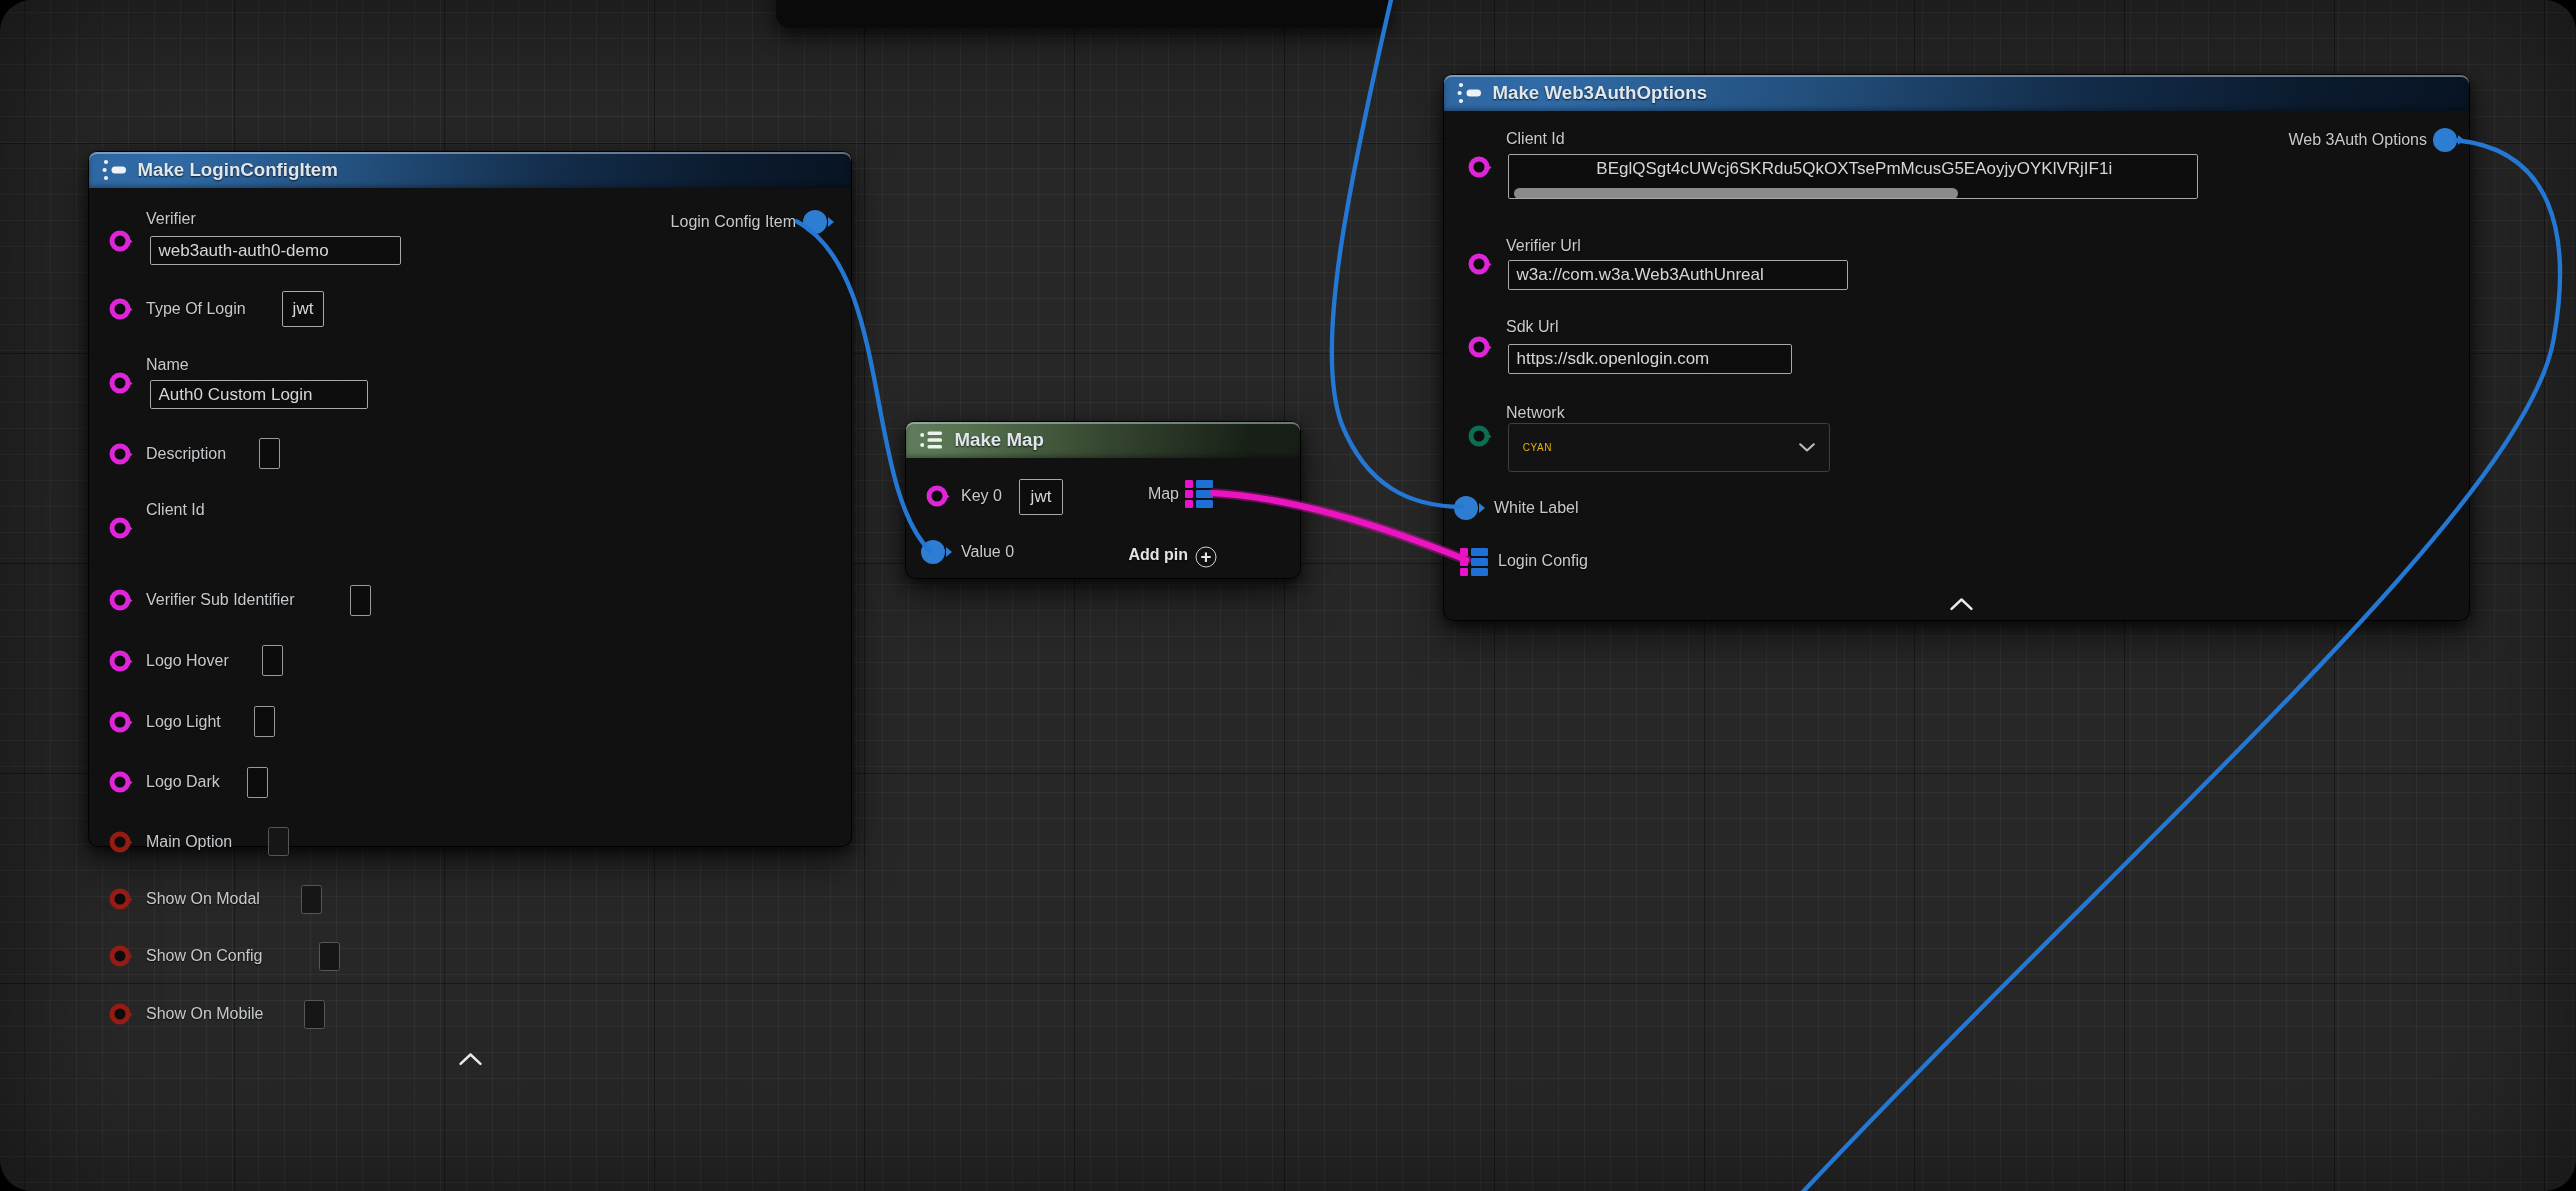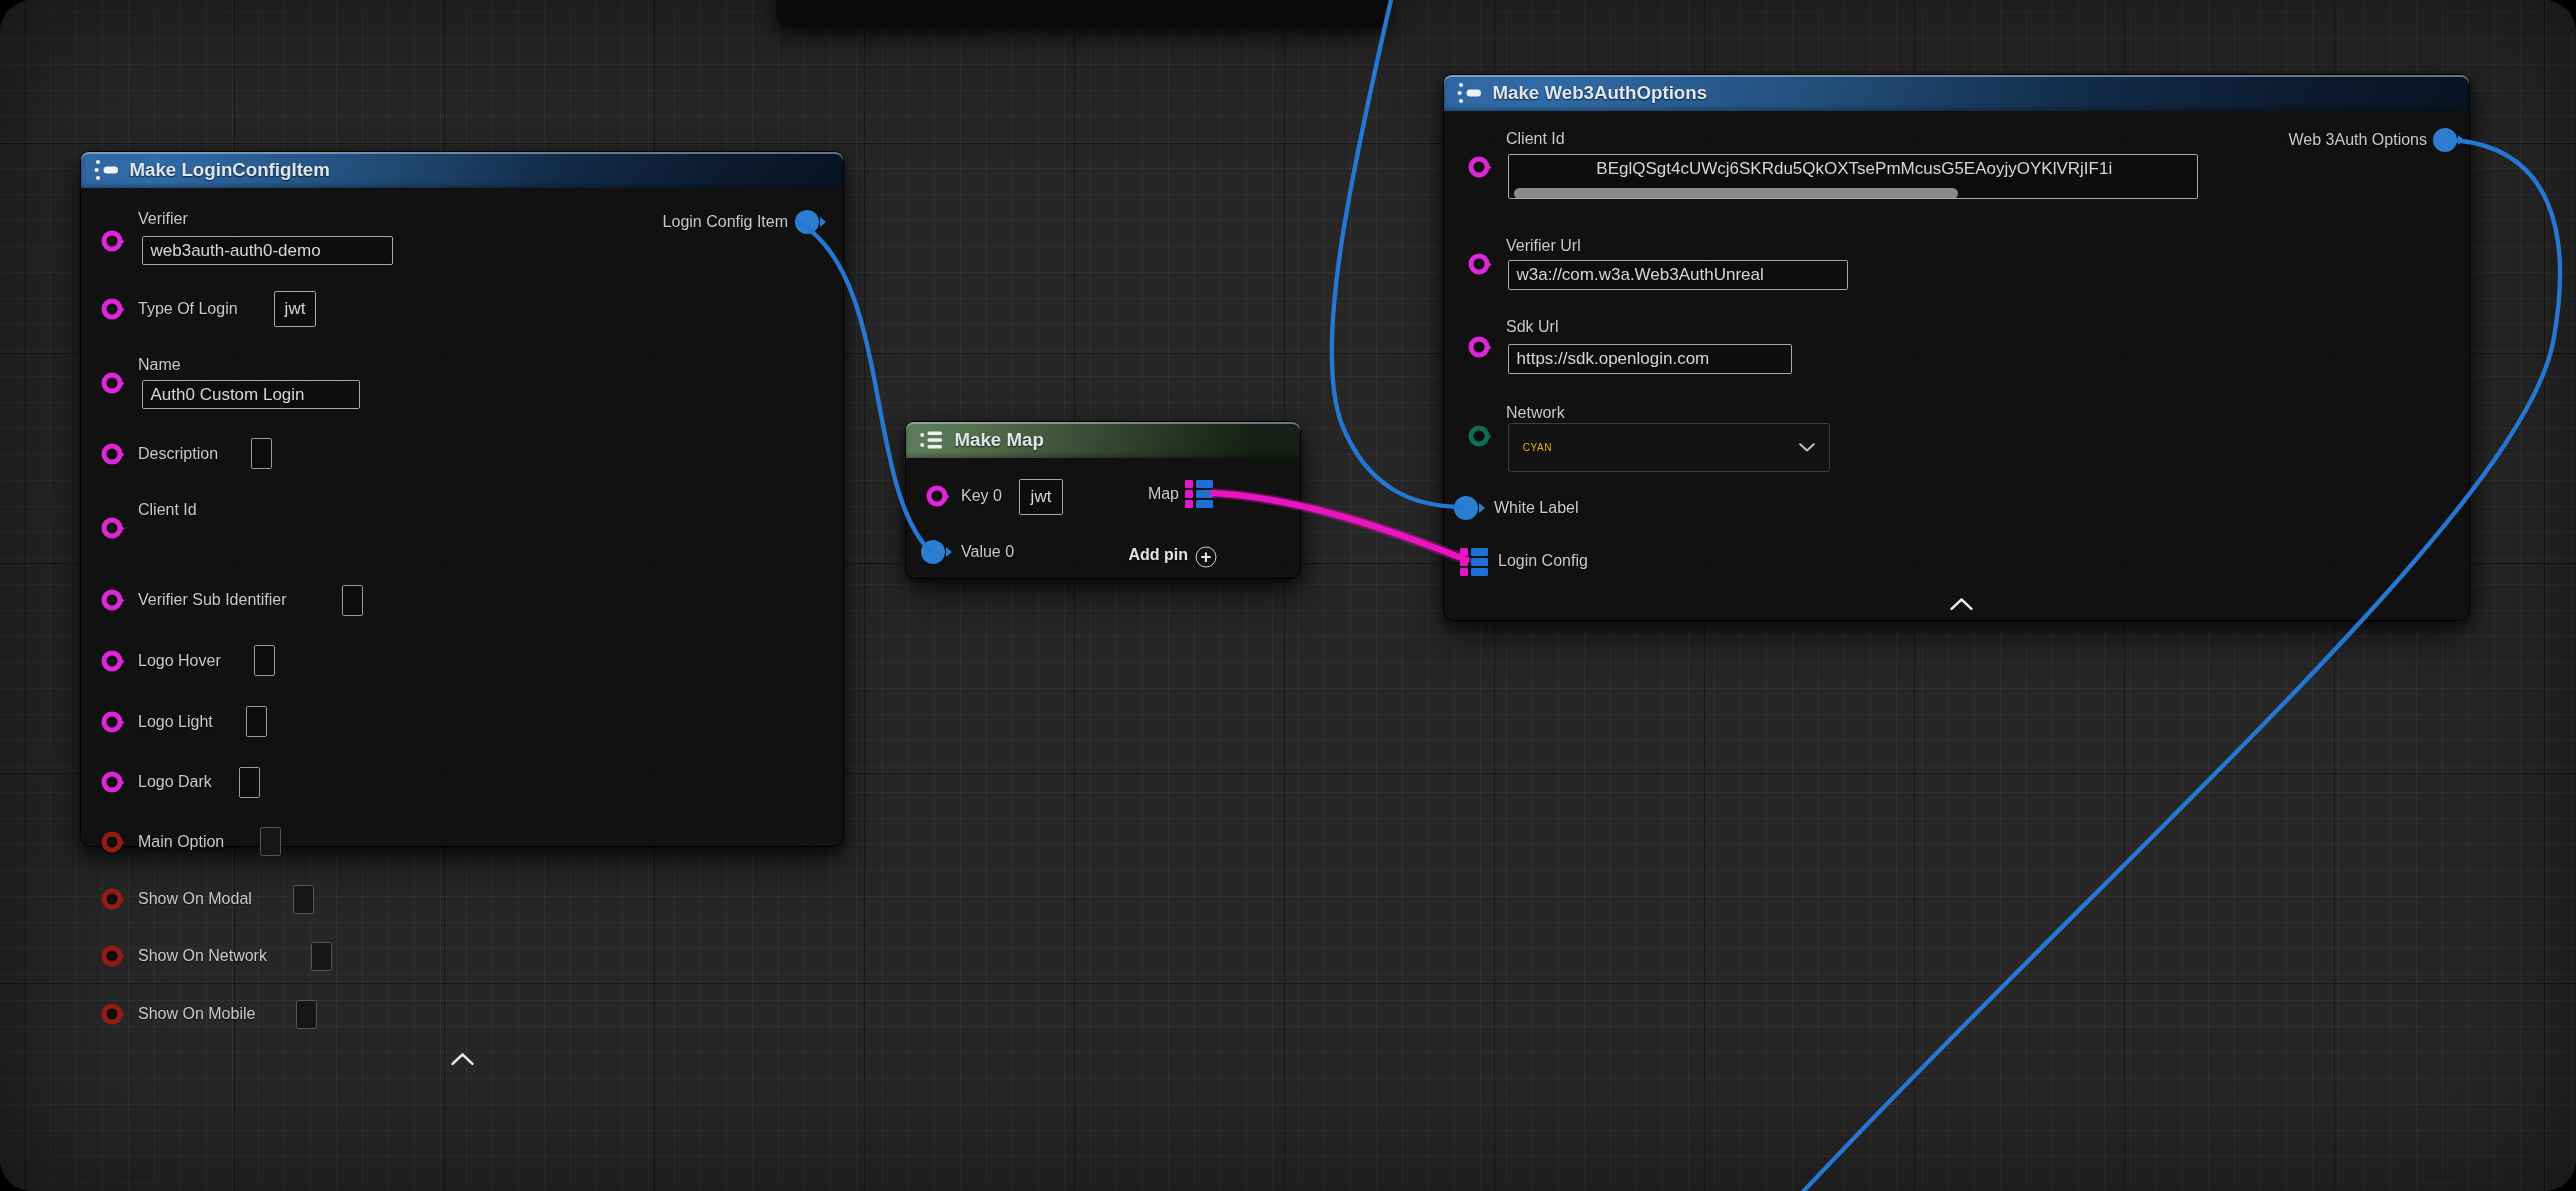--- a/index.html
+++ b/index.html
@@ -75,21 +75,21 @@
     border-radius:0 0 13.7px 13.7px;box-shadow:0 8.7px 18.7px rgba(0,0,0,.65);}
   .wires{position:absolute;inset:0;z-index:5;pointer-events:none;}
 </style>
 </head>
 <body>
 
 <div class="viewport">
 
   <div class="offnode"></div>
 
-  <div class="node" style="left:80px;top:151px;width:764px;height:696px">
+  <div class="node" style="left:88px;top:151px;width:764px;height:696px">
     <div class="hdr blue">
       <svg class="hicon" viewBox="0 0 26 26">
         <g fill="#eef2f5">
             <circle cx="4" cy="5" r="2.1"></circle>
             <circle cx="2.6" cy="13" r="2.1"></circle>
             <circle cx="4" cy="21" r="2.1"></circle>
         <rect x="9.5" y="9.5" width="14.5" height="7" rx="3.5"></rect>
           </g>
       </svg>
       <span class="htitle">Make LoginConfigItem</span>
@@ -135,21 +135,21 @@
 
     <span class="pin ring" style="--c:var(--pin-bool);left:31px;top:690px"></span>
     <span class="lbl" style="left:57px;top:690px">Main Option</span>
     <span class="chk" style="left:179px;top:675px"></span>
 
     <span class="pin ring" style="--c:var(--pin-bool);left:31px;top:747px"></span>
     <span class="lbl" style="left:57px;top:747px">Show On Modal</span>
     <span class="chk" style="left:212px;top:733px"></span>
 
     <span class="pin ring" style="--c:var(--pin-bool);left:31px;top:804px"></span>
-    <span class="lbl" style="left:57px;top:804px">Show On Network</span>
+    <span class="lbl" style="left:57px;top:804px">Show On Config</span>
     <span class="chk" style="left:230px;top:790px"></span>
 
     <span class="pin ring" style="--c:var(--pin-bool);left:31px;top:862px"></span>
     <span class="lbl" style="left:57px;top:862px">Show On Mobile</span>
     <span class="chk" style="left:215px;top:848px"></span>
 
     <svg class="collapse" style="left:369px;top:900px" width="25" height="13.7" viewBox="0 0 40 22">
       <polyline points="4,19 20,4 36,19" fill="none" stroke="#e9e9e9" stroke-width="4" stroke-linecap="round" stroke-linejoin="round"></polyline>
     </svg>
   </div>

